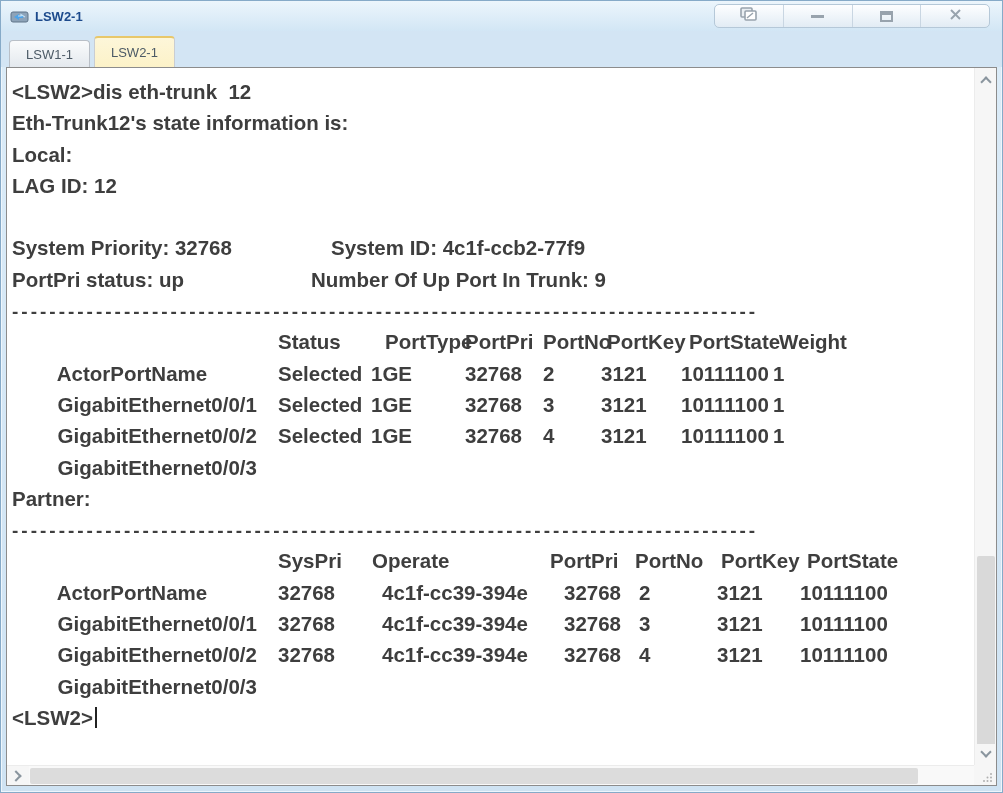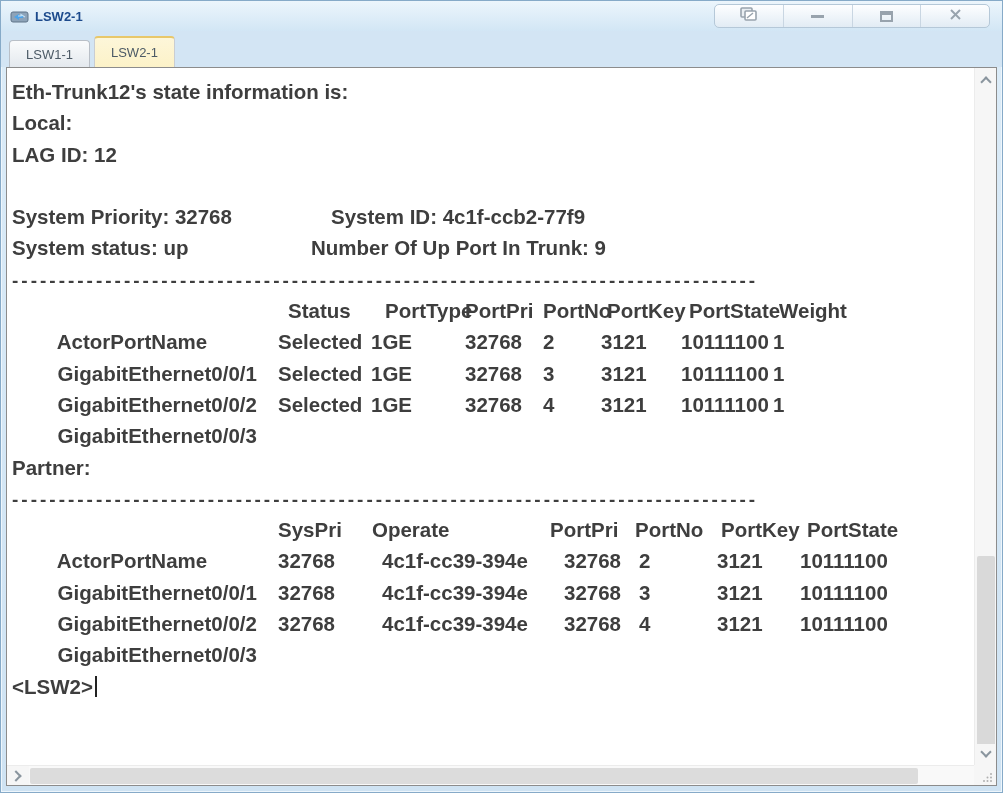--- a/index.html
+++ b/index.html
@@ -129,31 +129,32 @@
         <span>LSW1-1</span>
       </div>
     <div class="tab active">
         <span>LSW2-1</span>
       </div>
   </div>
 
   <div class="term">
     <div class="content">
 
+      <div class="ln"><span>&lt;LSW2&gt;dis eth-trunk  12</span></div>
       <div class="ln"><span>Eth-Trunk12's state information is:</span></div>
       <div class="ln"><span>Local:</span></div>
       <div class="ln"><span>LAG ID: 12</span></div>
       <div class="ln"></div>
       <div class="ln"><span>System Priority: 32768</span><span class="abs" style="left:324px">System ID: 4c1f-ccb2-77f9</span></div>
-      <div class="ln"><span>System status: up</span><span class="abs" style="left:304px">Number Of Up Port In Trunk: 9</span></div>
+      <div class="ln"><span>PortPri status: up</span><span class="abs" style="left:304px">Number Of Up Port In Trunk: 9</span></div>
       <div class="ln"><span class="dash">--------------------------------------------------------------------------------</span></div>
 
       <div class="ln">
         <span>ActorPortName</span>
-        <span class="abs" style="left:281px">Status</span>
+        <span class="abs" style="left:271px">Status</span>
         <span class="abs" style="left:378px">PortType</span>
         <span class="abs" style="left:458px">PortPri</span>
         <span class="abs" style="left:536px">PortNo</span>
         <span class="abs" style="left:600px">PortKey</span>
         <span class="abs" style="left:682px">PortState</span>
         <span class="abs" style="left:772px">Weight</span>
       </div>
 
       <div class="ln">
         <span>GigabitEthernet0/0/1</span>

